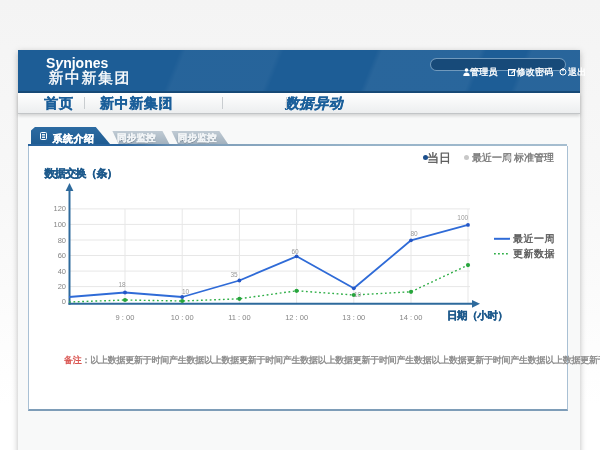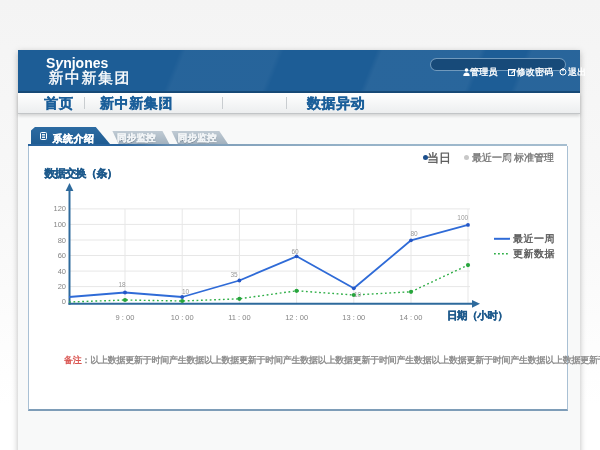--- a/index.html
+++ b/index.html
@@ -59,21 +59,21 @@
               <circle cx="4" cy="4" r="3" fill="none" stroke="#fff" stroke-width="1"></circle>
               <rect x="3.4" y="0" width="1.2" height="3.2" fill="#fff"></rect>
             </svg>
         </span>
         <span style="left:117.9px;">退出</span>
       </div>
     </div>
     <div class="nav">
       <div style="left:26.3px;">首页</div>
       <div style="left:82px;">新中新集团</div>
-      <div style="left:289px;">数据异动</div>
+      <div style="left:267px;font-style:italic;">数据异动</div>
       <i style="left:66px;"></i>
         <i style="left:144px;"></i>
         <i style="left:204px;"></i>
         <i style="left:268px;"></i>
     </div>
     <div class="tab-under"></div>
     <div class="tab0">
       <svg style="position:absolute;left:9px;top:5px;" width="7" height="8" viewBox="0 0 7 8">
           <rect x="0.5" y="0.5" width="6" height="7" rx="1" fill="none" stroke="#fff" stroke-width="1"></rect>
           <line x1="2" y1="2.5" x2="5" y2="2.5" stroke="#fff" stroke-width="0.9"></line>

